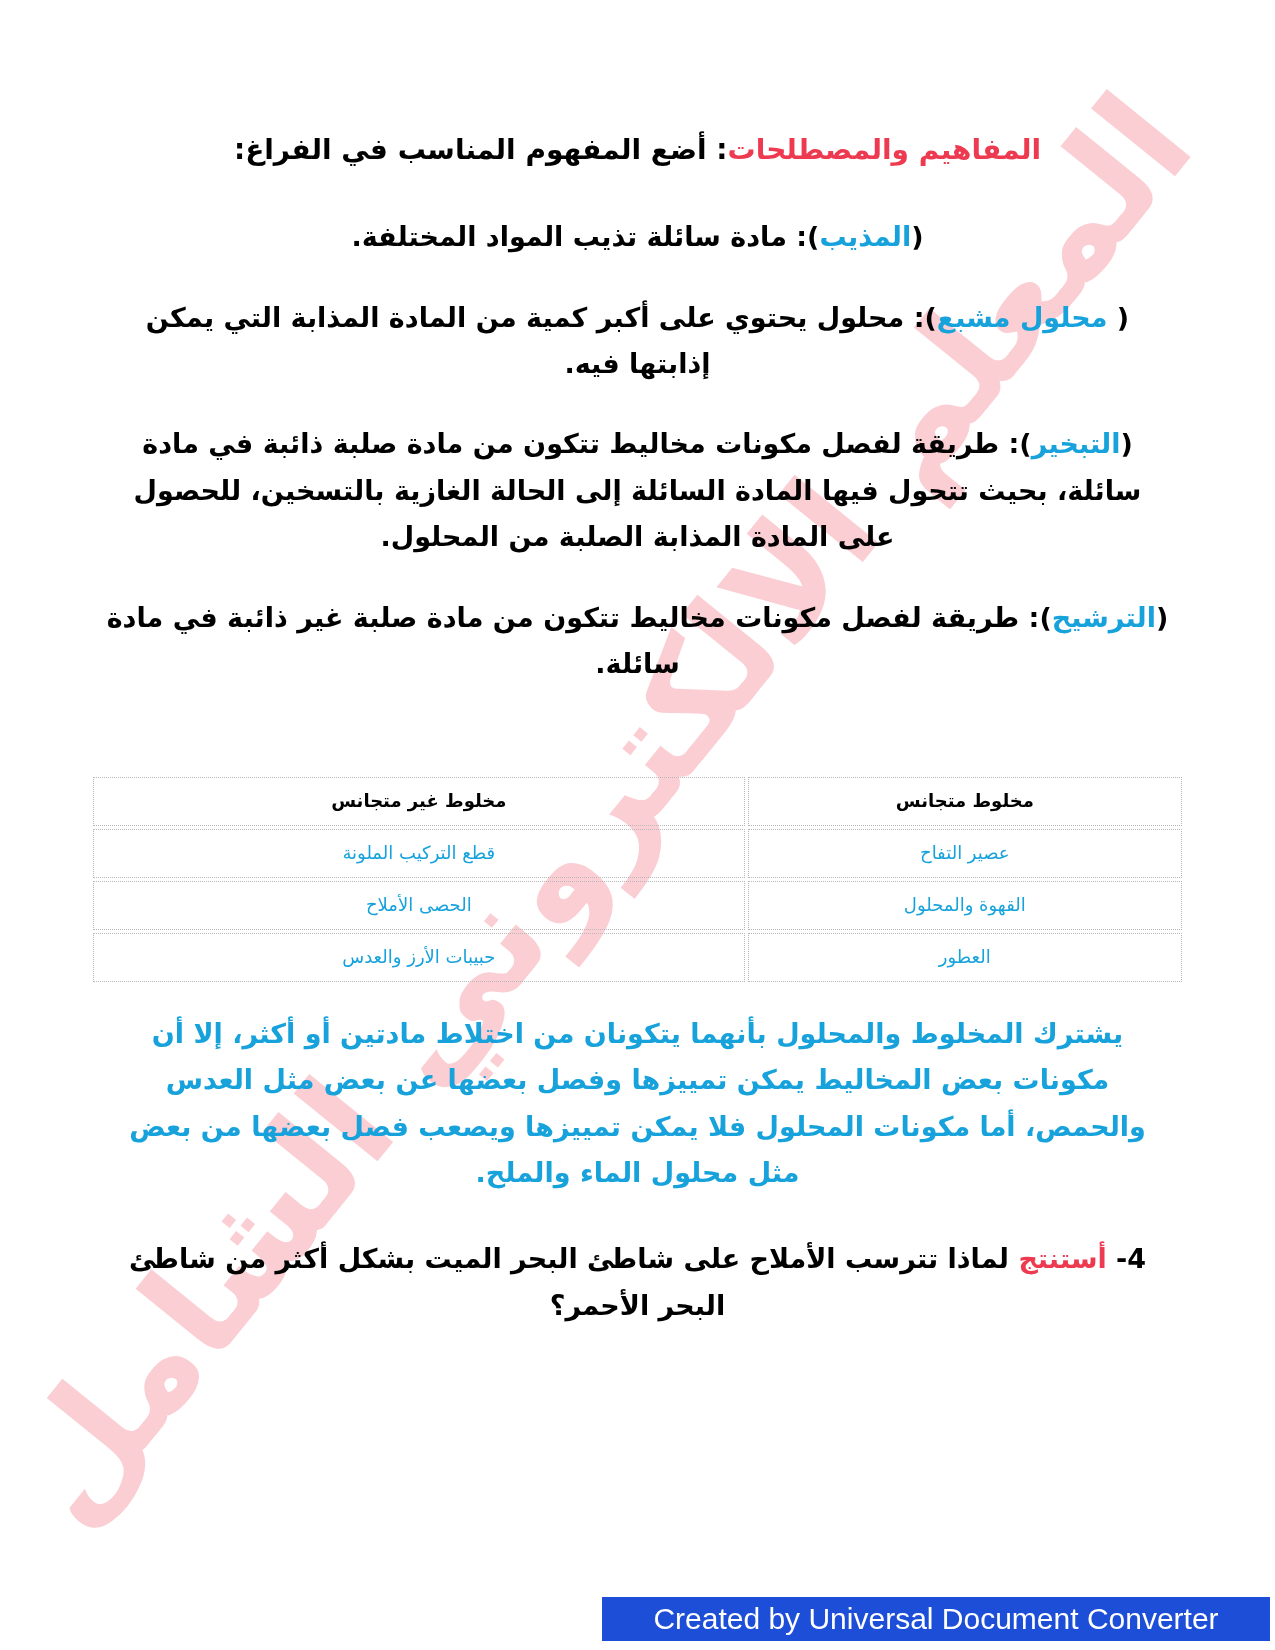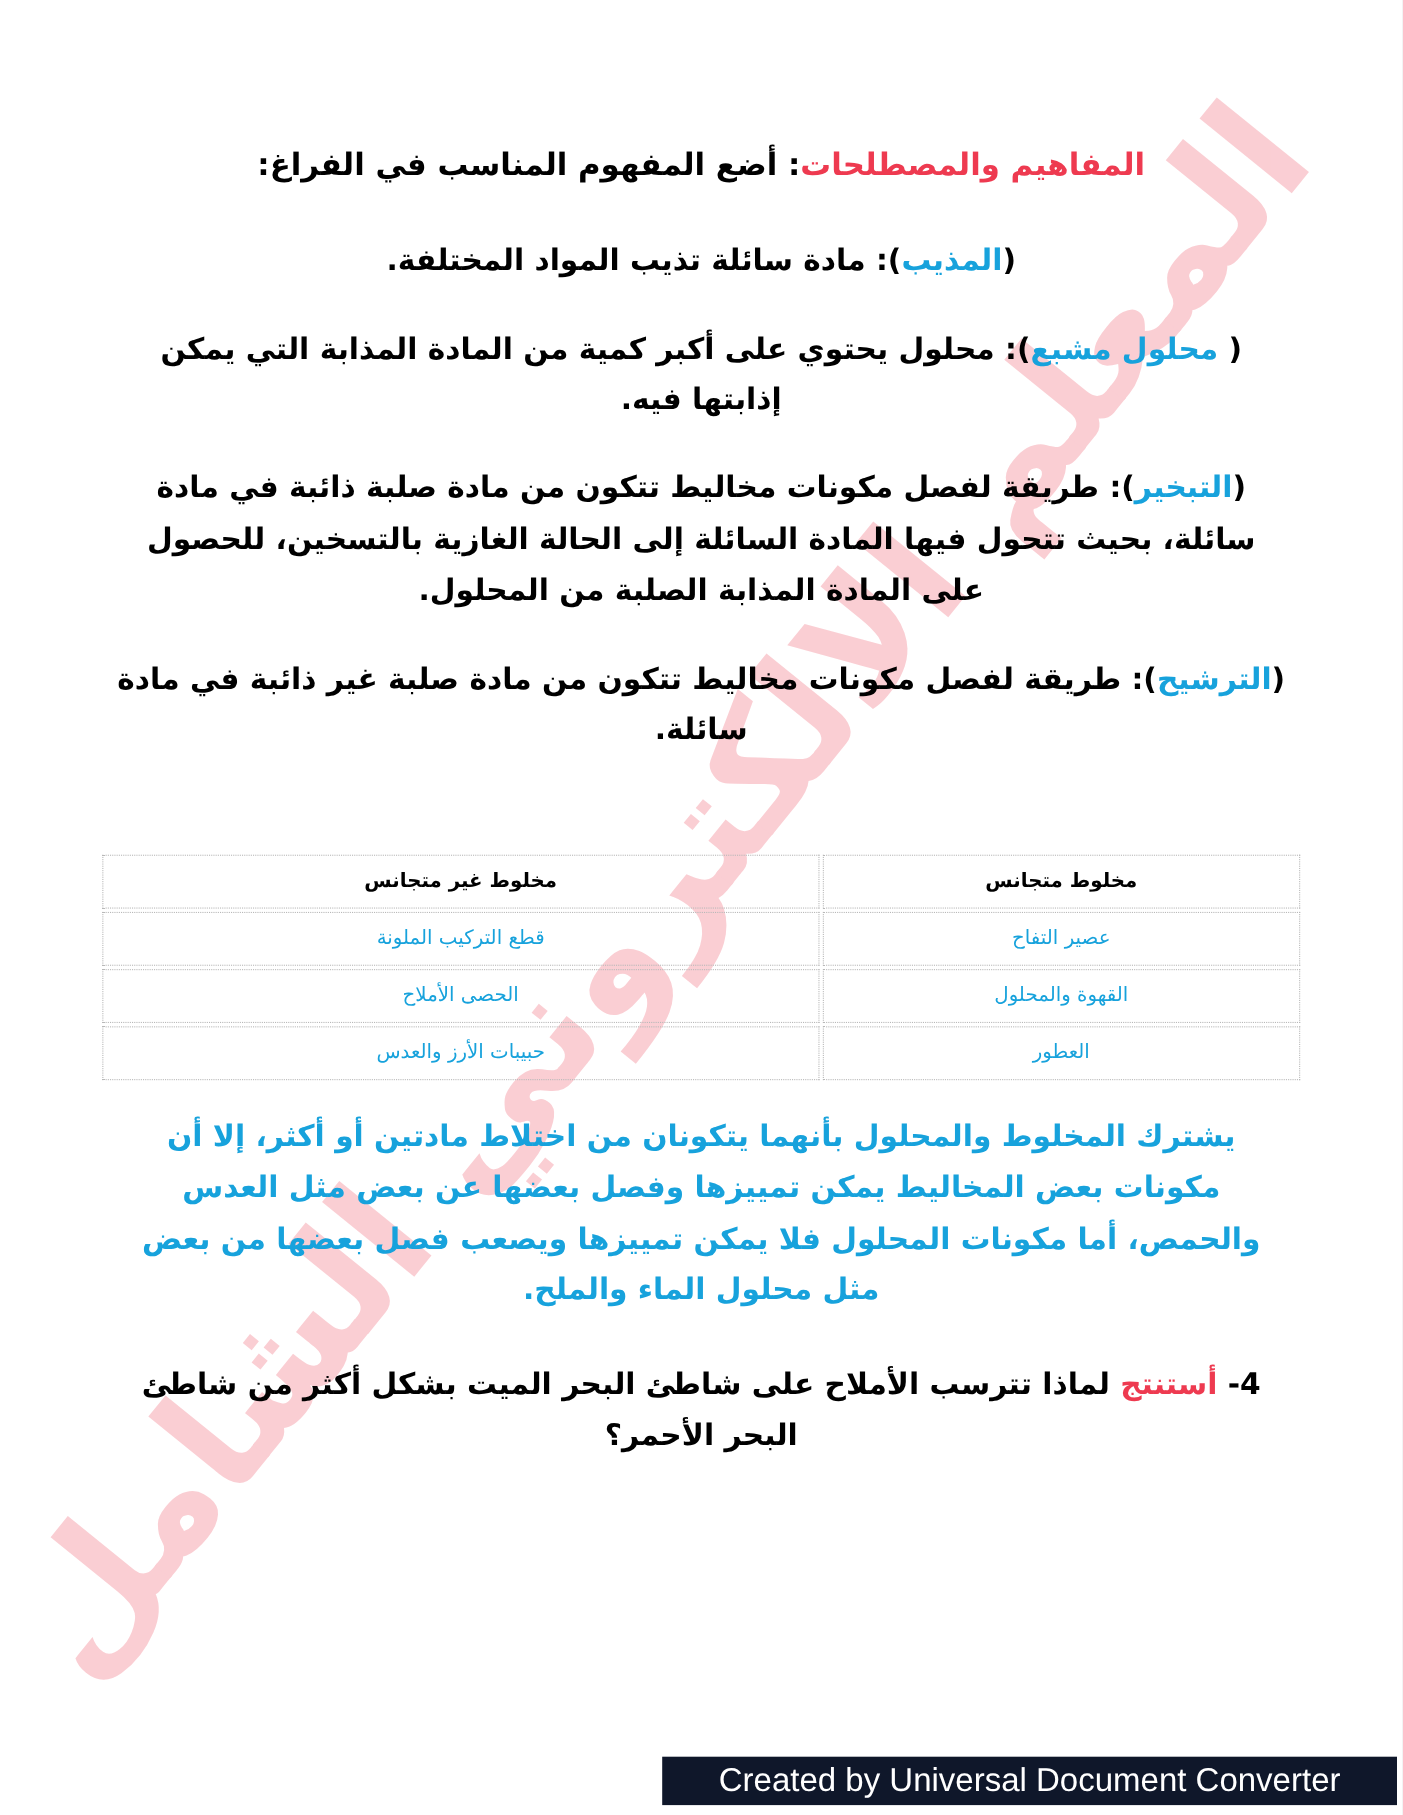--- a/index.html
+++ b/index.html
@@ -61,21 +61,21 @@
   .mix-table td{color:#17a2dc;font-weight:400;}
   .col-hom{width:40%;}
   .col-het{width:60%;}
   .q3{margin-top:70px;}
   .ans{color:#17a2dc;margin-top:26px;}
   .q4{margin-top:40px;}
   .footer-bar{
     position:absolute;
     right:5px;bottom:9px;
     width:668px;height:44px;
-    background:#0f172a;
+    background:#1d4ed8;
     color:#ffffff;
     font-family:"Liberation Sans", sans-serif;
     font-size:30px;
     display:flex;
     align-items:center;
     justify-content:center;
     z-index:2;
     direction:ltr;
   }
 </style>

